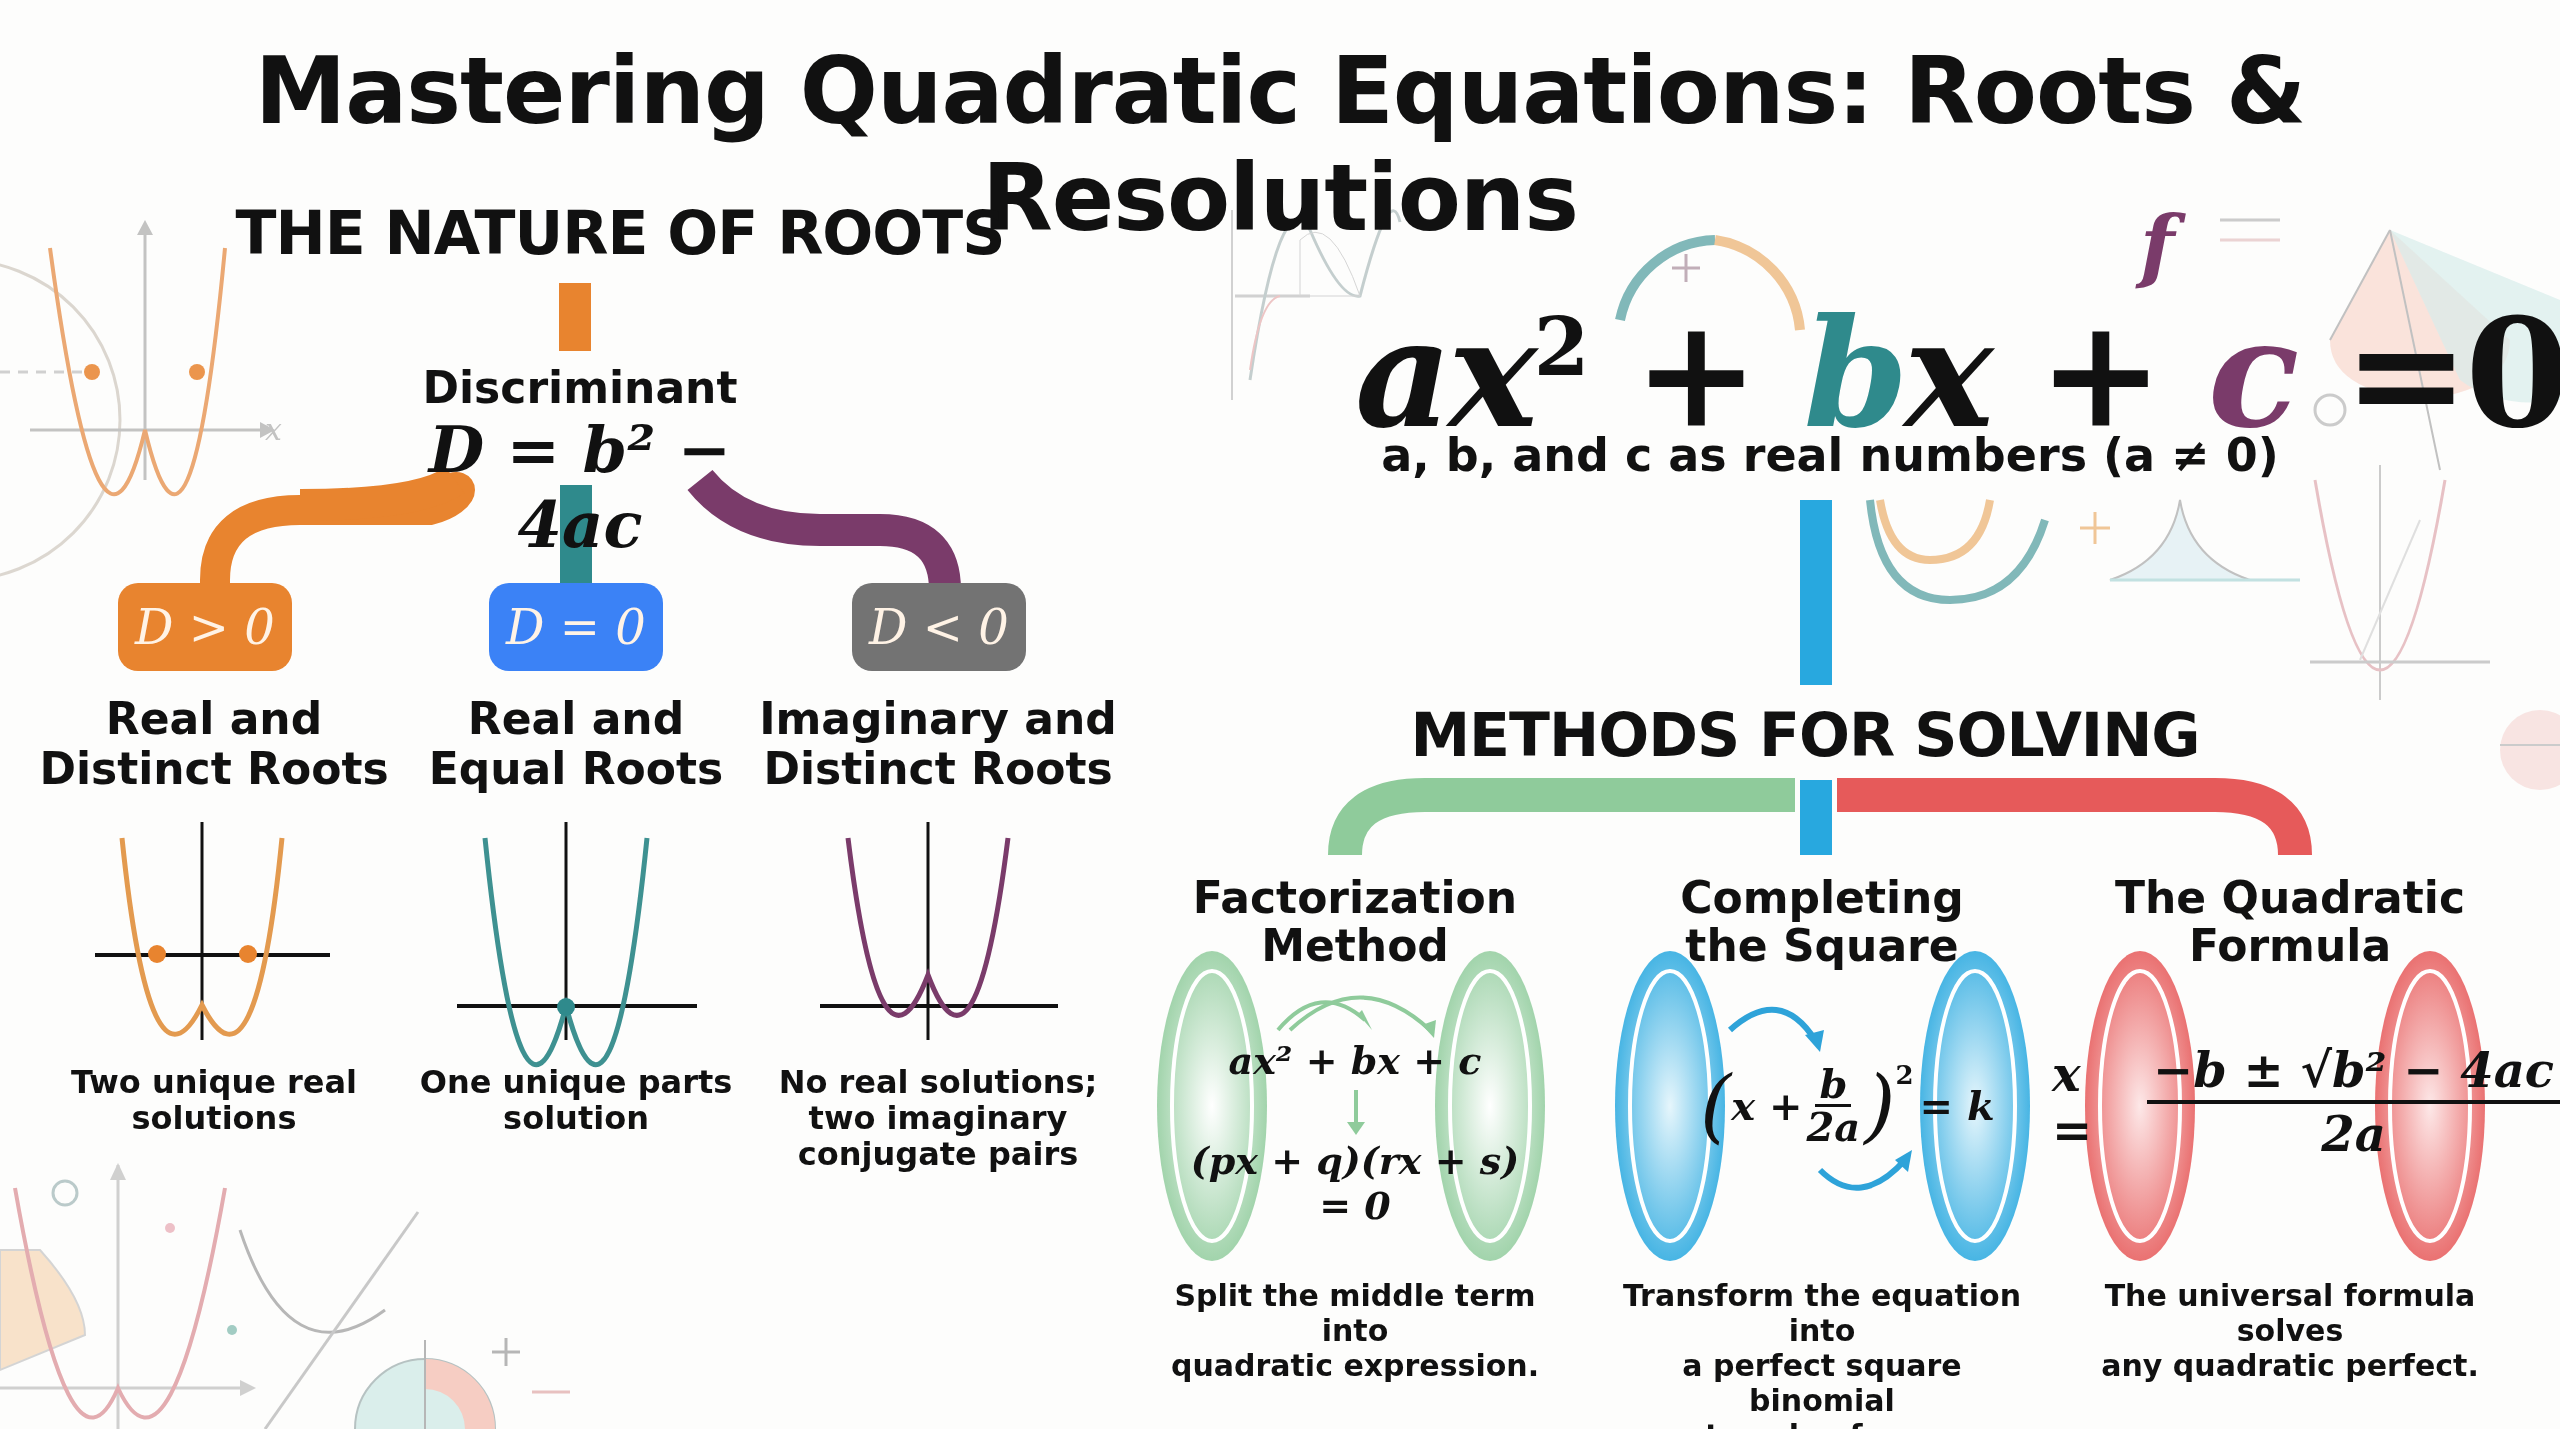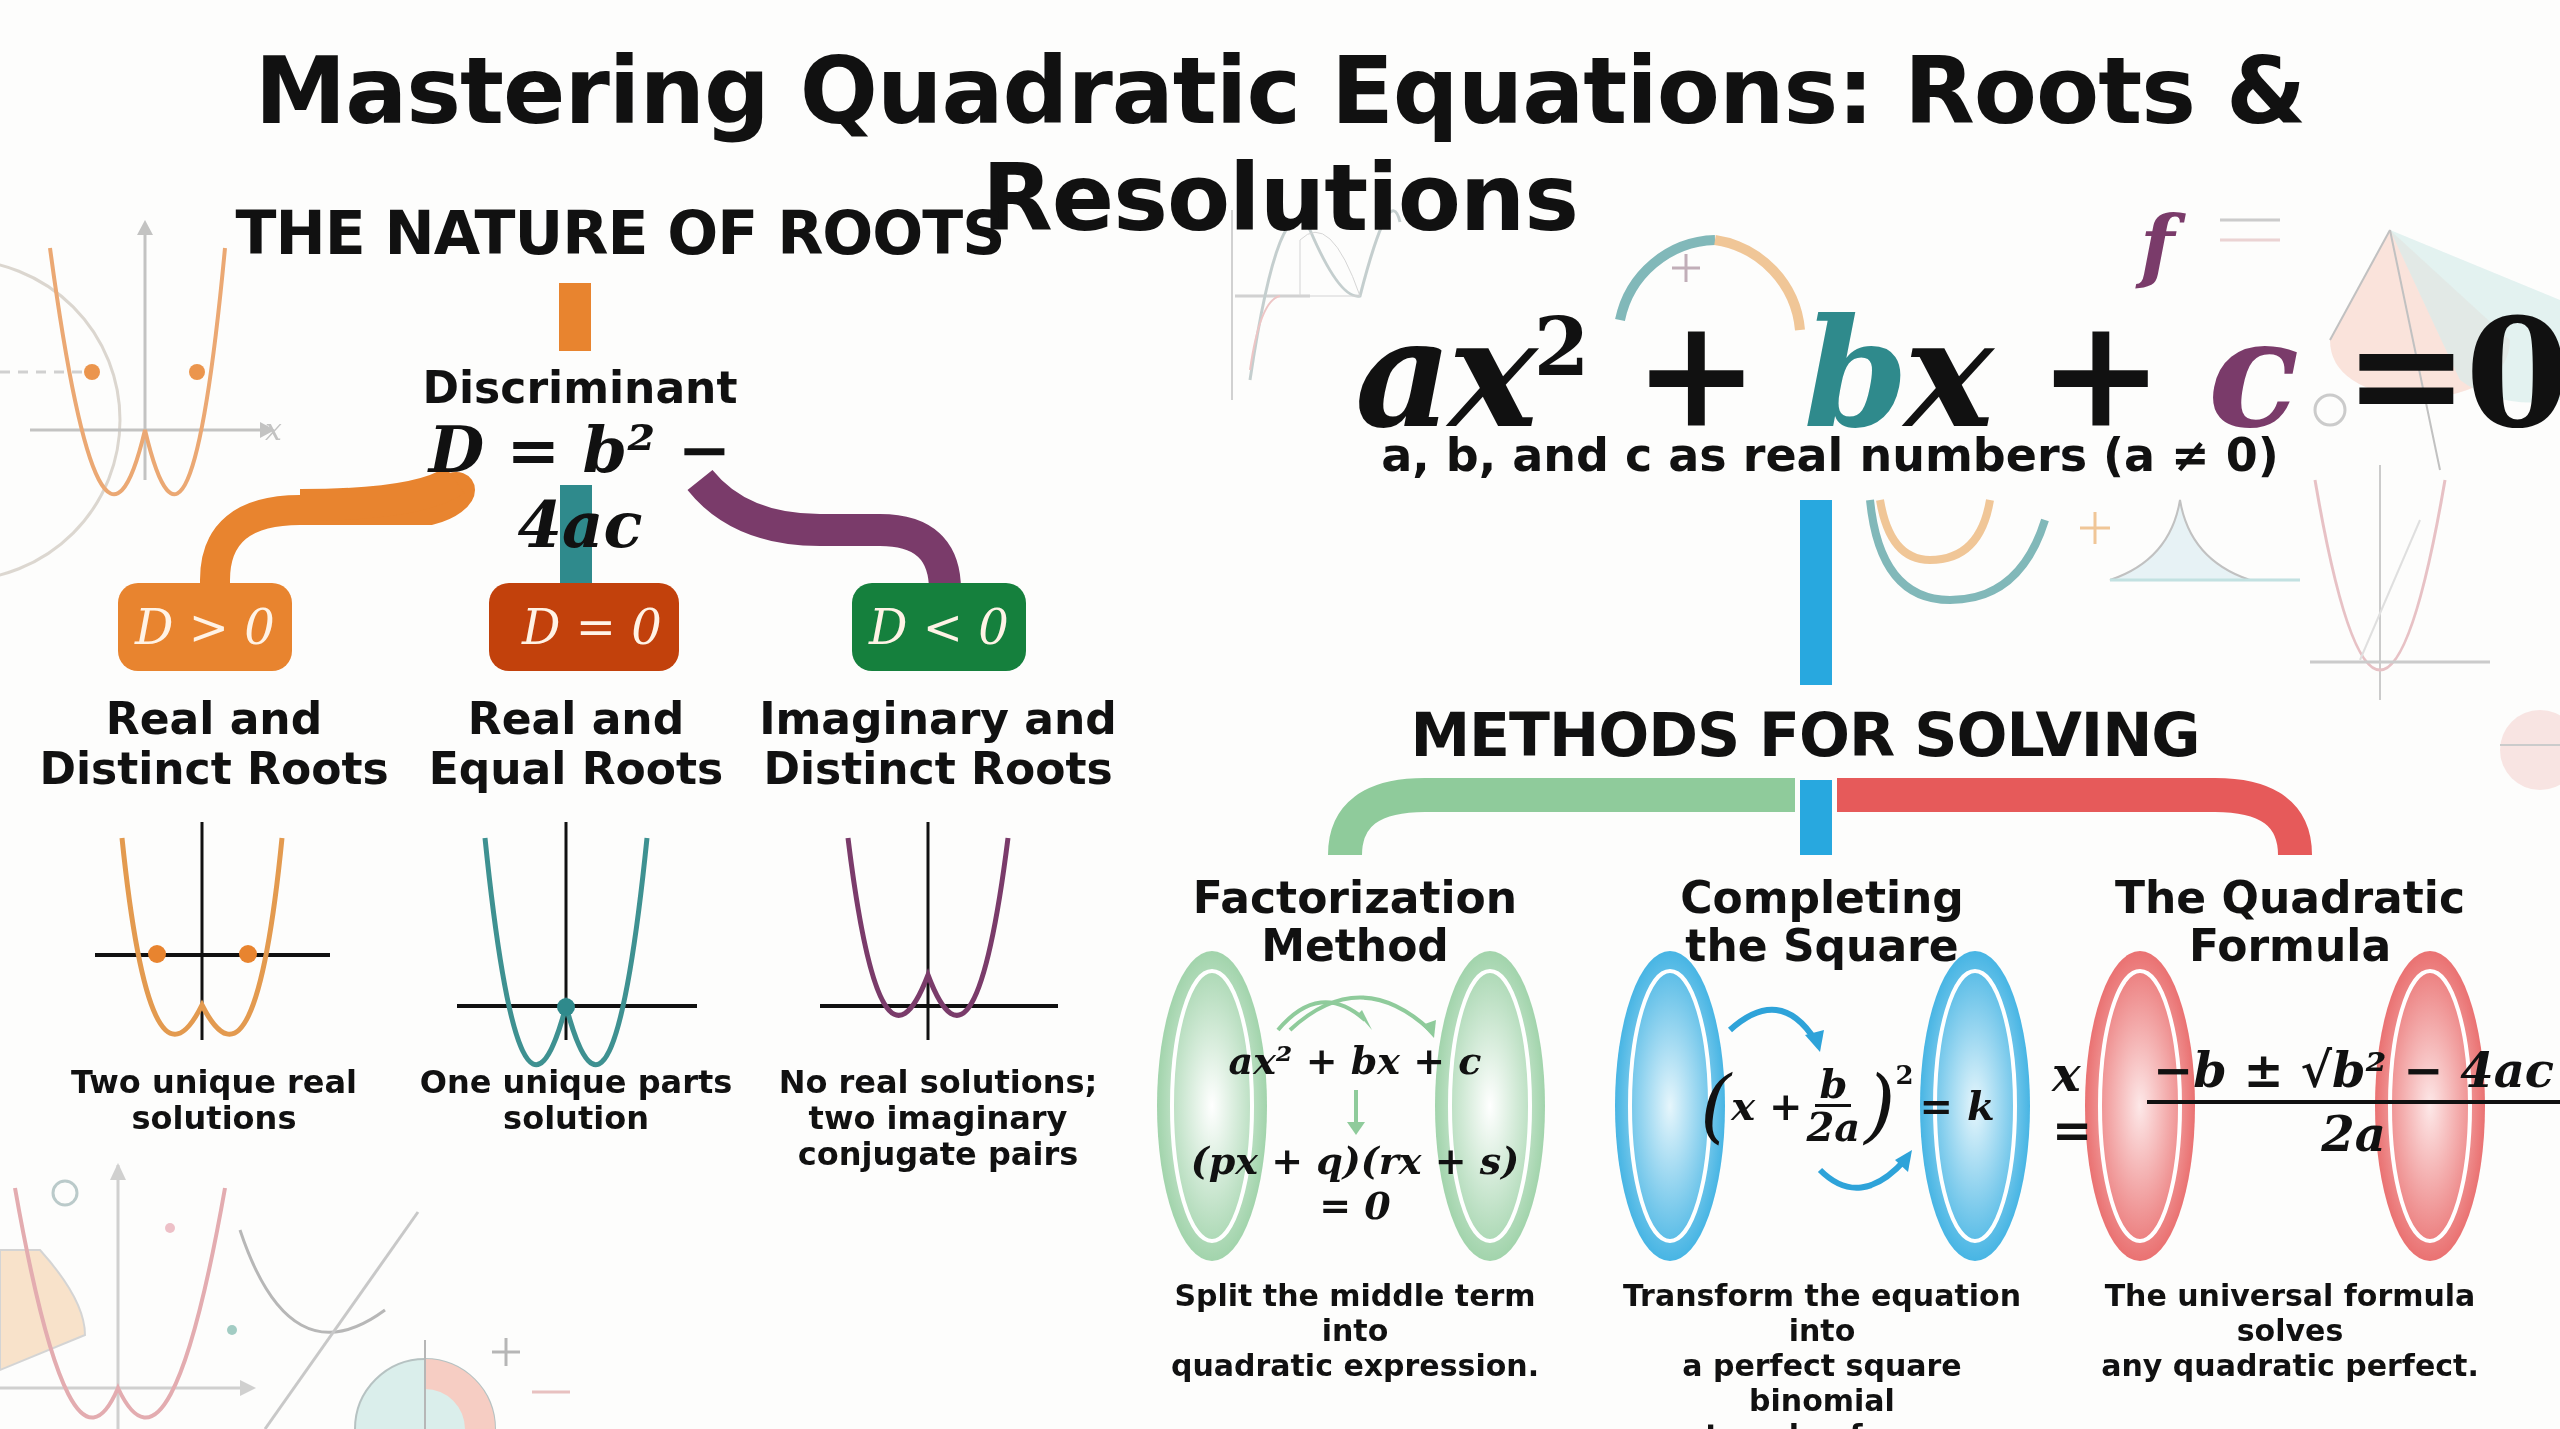--- a/index.html
+++ b/index.html
@@ -174,22 +174,22 @@
   </g>
 </svg>
 
 <div class="abs title center">Mastering Quadratic Equations: Roots &amp; Resolutions</div>
 
 <div class="abs sec-title center" style="left:220px; top:198px; width:800px;">THE NATURE OF ROOTS</div>
 <div class="abs disc-label center" style="left:380px; top:362px; width:400px;">Discriminant</div>
 <div class="abs disc-formula center serif-it" style="left:380px; top:412px; width:400px;">D = b² − 4ac</div>
 
 <div class="abs badge serif-it" style="left:118px; top:583px; background:#e8842f;">D &gt; 0</div>
-<div class="abs badge serif-it" style="left:489px; top:583px; background:#c2410c;padding-left:16px;">D = 0</div>
-<div class="abs badge serif-it" style="left:852px; top:583px; background:#15803d;">D &lt; 0</div>
+<div class="abs badge serif-it" style="left:489px; top:583px; background:#3b82f6;">D = 0</div>
+<div class="abs badge serif-it" style="left:852px; top:583px; background:#737373;">D &lt; 0</div>
 
 <div class="abs root-title center" style="left:34px; top:694px;">
   <div>Real and</div>
   <div>Distinct Roots</div>
 </div>
 <div class="abs root-title center" style="left:396px; top:694px;">
   <div>Real and</div>
   <div>Equal Roots</div>
 </div>
 <div class="abs root-title center" style="left:758px; top:694px;">

